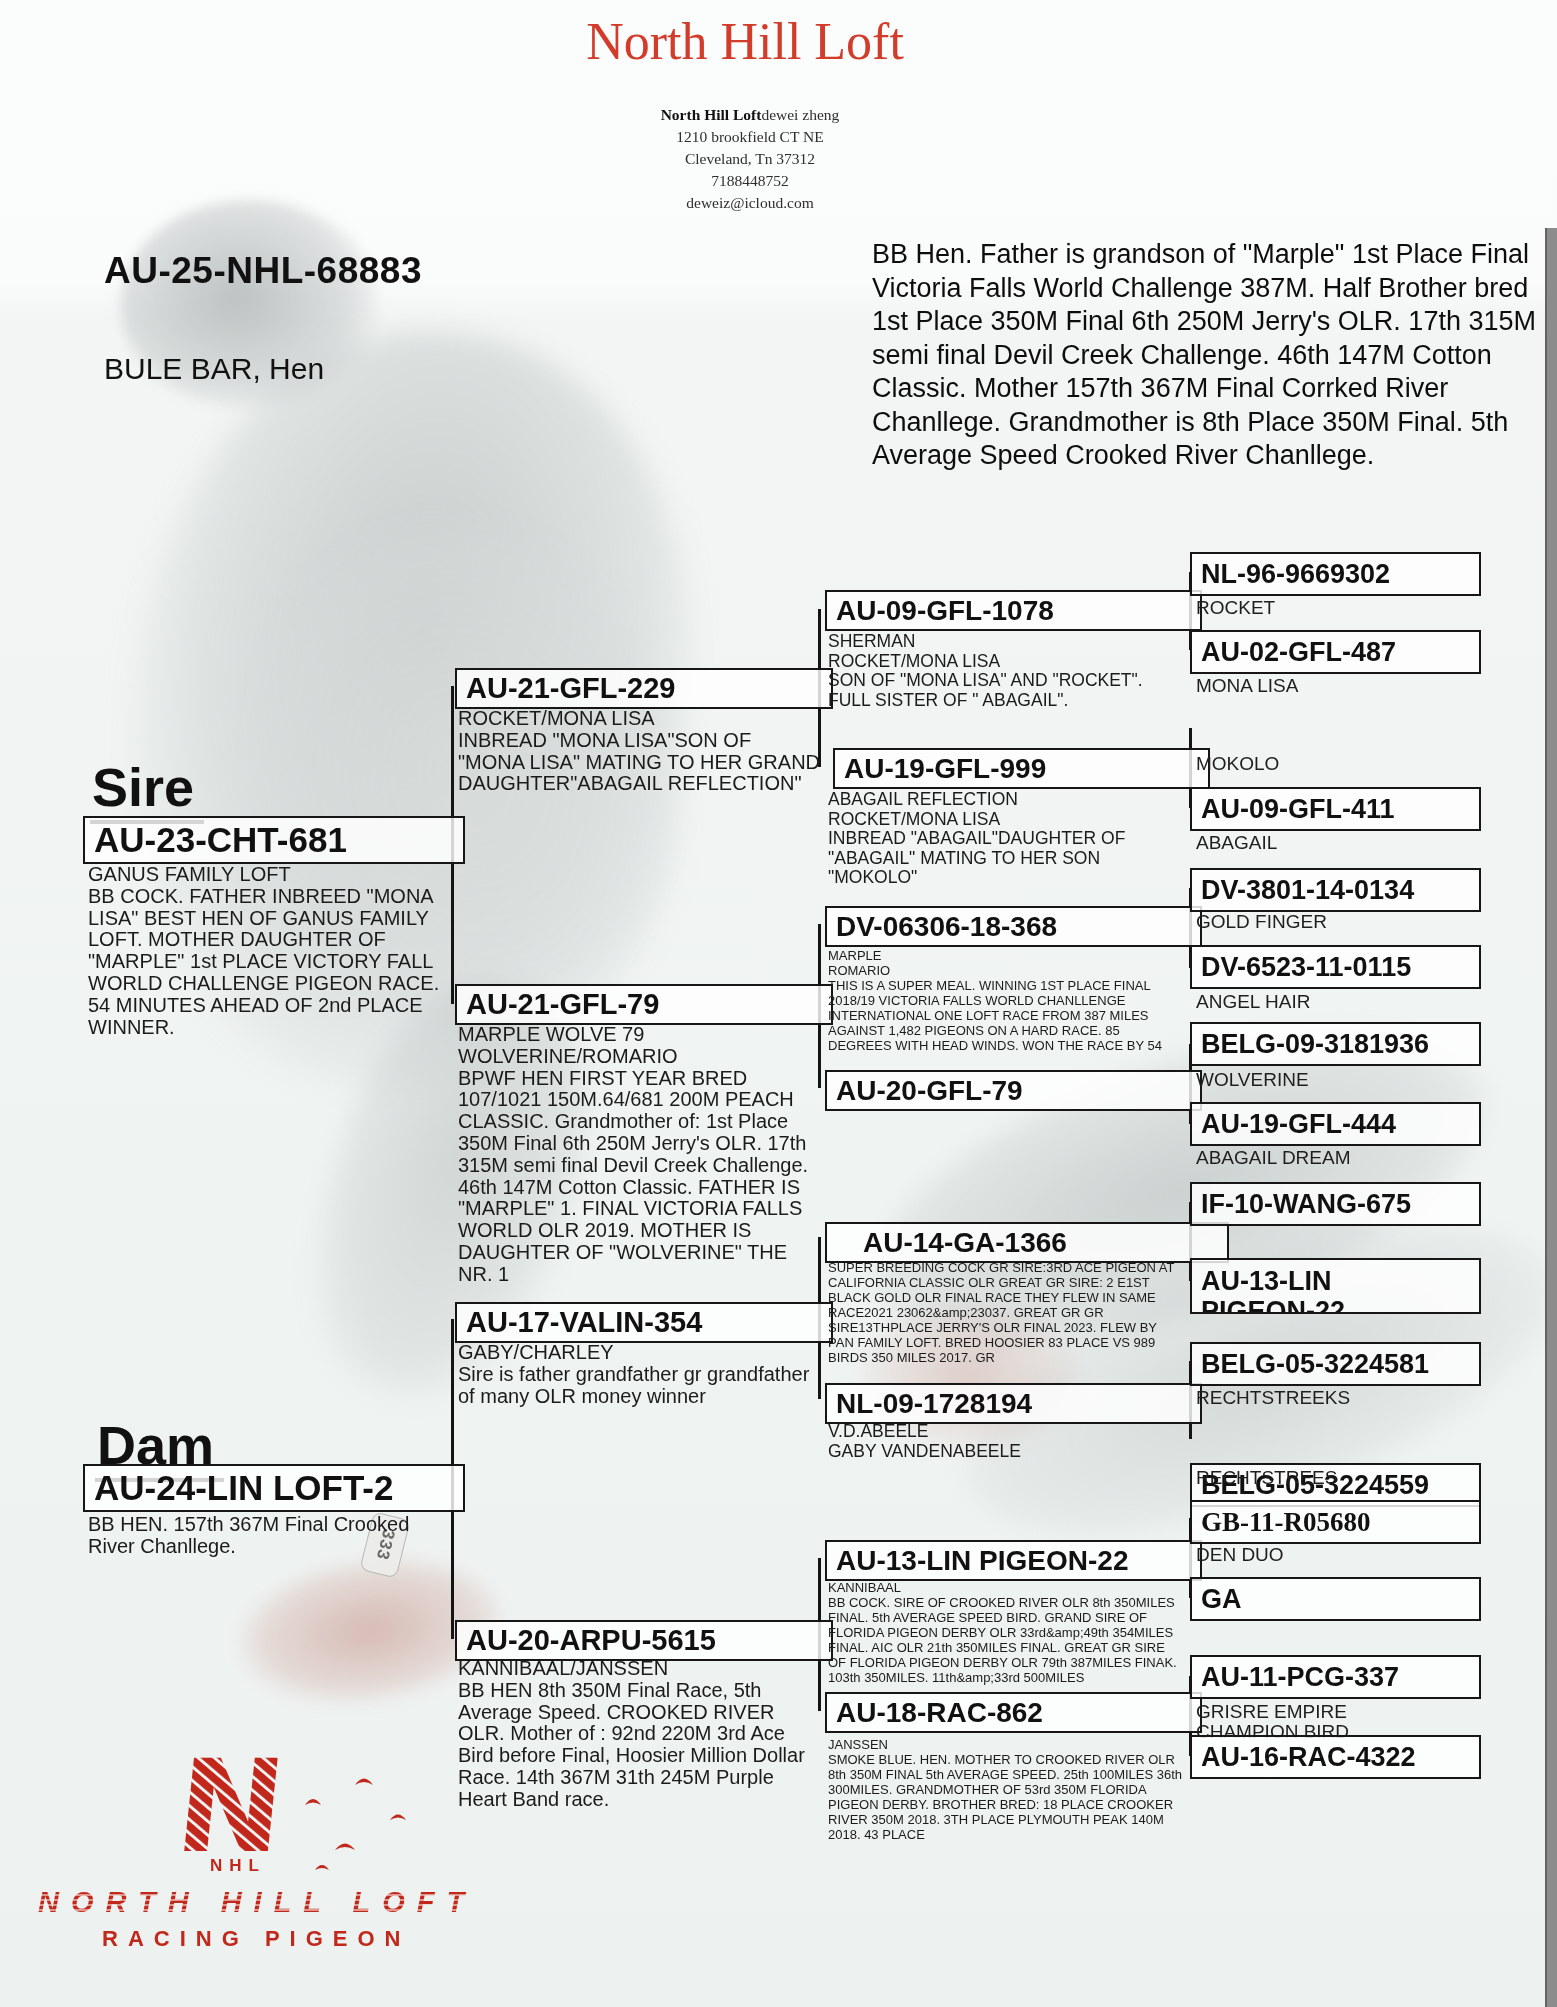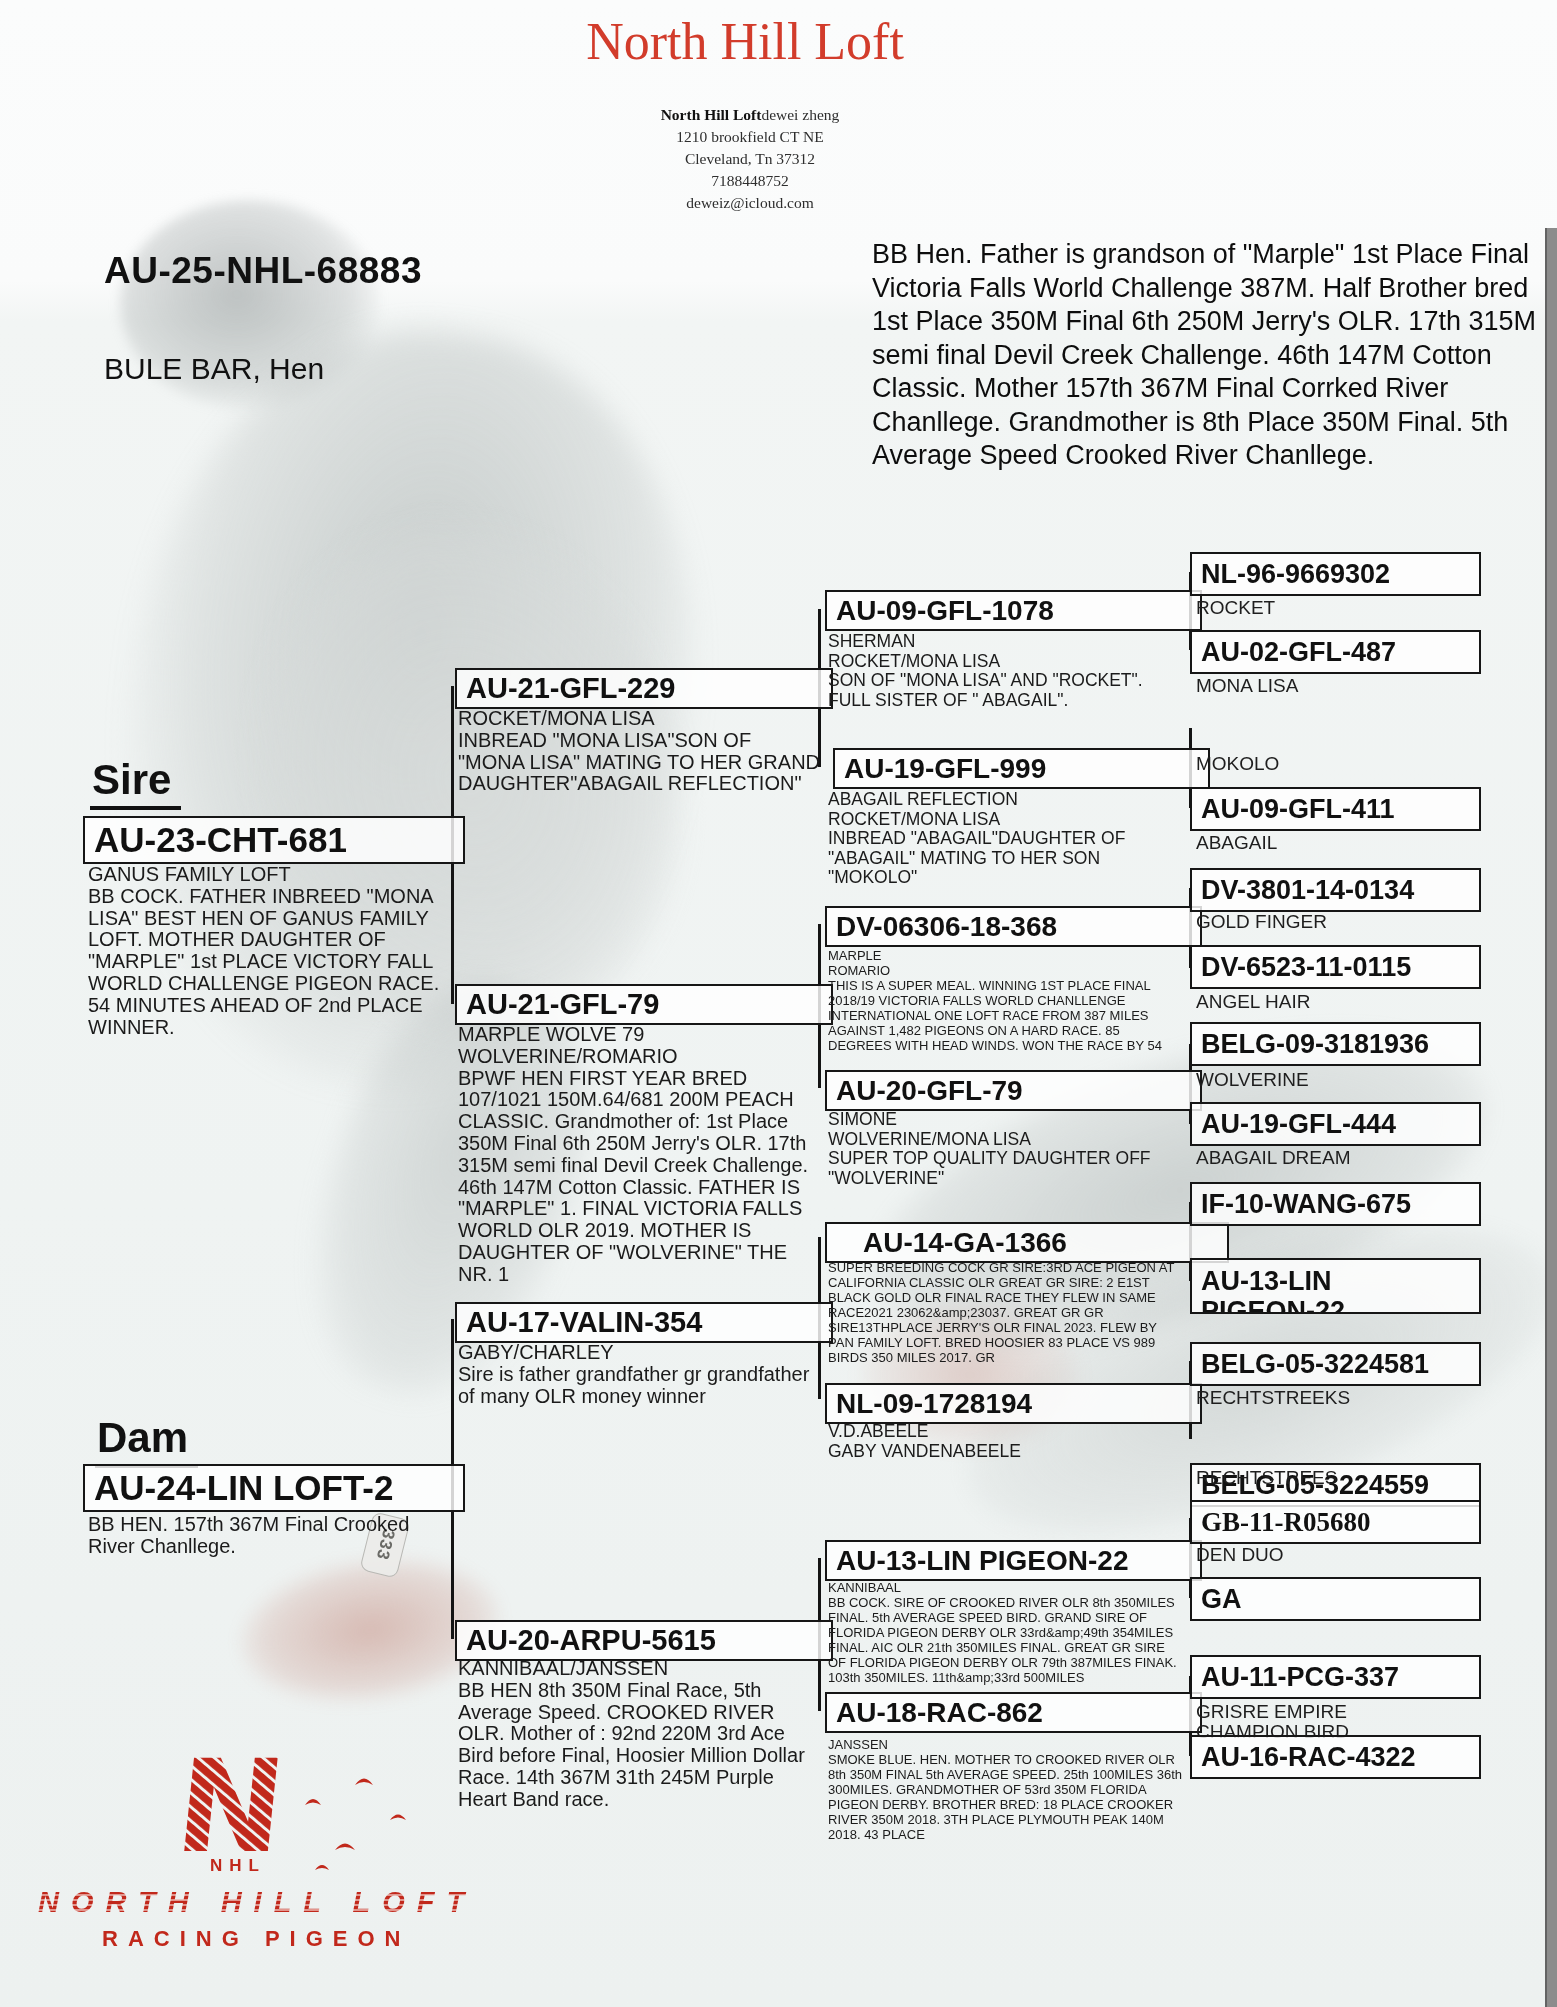--- a/index.html
+++ b/index.html
@@ -30,21 +30,21 @@
   
   .title{position:absolute;left:0;top:12px;width:1490px;text-align:center;font-family:"Liberation Serif",serif;
          font-size:52px;color:#d23c2b;}
   .contact{position:absolute;left:540px;top:104px;width:420px;text-align:center;font-family:"Liberation Serif",serif;
            font-size:15.5px;line-height:22px;color:#2e2e2e;white-space:pre-line;}
   .contact .b{font-weight:bold;color:#111;}
   .band-id{position:absolute;left:104px;top:250px;font-size:37px;font-weight:bold;letter-spacing:.5px;}
   .color-sex{position:absolute;left:104px;top:352px;font-size:30px;}
   .desc{position:absolute;left:872px;top:238px;width:675px;font-size:27px;line-height:33.5px;color:#0d0d0d;}
   
-  .sec-h{position:absolute;font-size:42px;font-weight:bold;border-bottom:4px solid #111;padding:0 10px 2px 2px;}
+  .sec-h{position:absolute;font-size:54px;font-weight:bold;border-bottom:4px solid #111;padding:0 10px 2px 2px;}
   .pbox{position:absolute;background:rgba(255,255,255,.82);border:2px solid #161616;display:flex;align-items:center;
         padding-left:9px;font-weight:bold;white-space:nowrap;overflow:hidden;}
   .c1{width:369px;height:44px;font-size:35px;}
   .c2{width:365px;height:37px;font-size:29px;}
   .c3{width:364px;height:37px;font-size:28px;}
   .c4{width:278px;height:40px;font-size:27px;}
   .lin2{height:46px;align-items:flex-start;padding-top:6px;}
   .lin2 .two{display:block;line-height:30px;white-space:nowrap;}
   .bd{position:absolute;width:364px;font-size:20px;line-height:21.8px;color:#1b1b1b;white-space:pre-line;overflow:hidden;}
   .bd3{position:absolute;width:360px;font-size:17.5px;line-height:19.5px;color:#1b1b1b;white-space:pre-line;overflow:hidden;}
@@ -158,23 +158,20 @@
   <div class="pbox c3" style="left:825px;top:906px;">
       <span>DV-06306-18-368</span>
     </div>
   <div class="sm" style="left:828px;top:948px;height:114px;">MARPLE
 ROMARIO
 THIS IS A SUPER MEAL. WINNING 1ST PLACE FINAL 2018/19 VICTORIA FALLS WORLD CHANLLENGE INTERNATIONAL ONE LOFT RACE FROM 387 MILES AGAINST 1,482 PIGEONS ON A HARD RACE. 85 DEGREES WITH HEAD WINDS. WON THE RACE BY 54</div>
 
   <div class="pbox c3" style="left:825px;top:1070px;">
       <span>AU-20-GFL-79</span>
     </div>
-  <div class="bd3" style="left:828px;top:1110px;height:84px;">SIMONE
-WOLVERINE/MONA LISA
-SUPER TOP QUALITY DAUGHTER OFF "WOLVERINE"</div>
 
   <div class="pbox c3" style="left:825px;top:1222px;padding-left:36px;">
       <span>AU-14-GA-1366</span>
     </div>
   <div class="sm" style="left:828px;top:1260px;height:113px;">SUPER BREEDING COCK GR SIRE:3RD ACE PIGEON AT CALIFORNIA CLASSIC OLR GREAT GR SIRE: 2 E1ST BLACK GOLD OLR FINAL RACE THEY FLEW IN SAME RACE2021 23062&amp;amp;23037. GREAT GR GR SIRE13THPLACE JERRY'S OLR FINAL 2023. FLEW BY PAN FAMILY LOFT. BRED HOOSIER 83 PLACE VS 989 BIRDS 350 MILES 2017. GR</div>
 
   <div class="pbox c3" style="left:825px;top:1383px;">
       <span>NL-09-1728194</span>
     </div>
   <div class="bd3" style="left:828px;top:1422px;height:44px;">V.D.ABEELE

